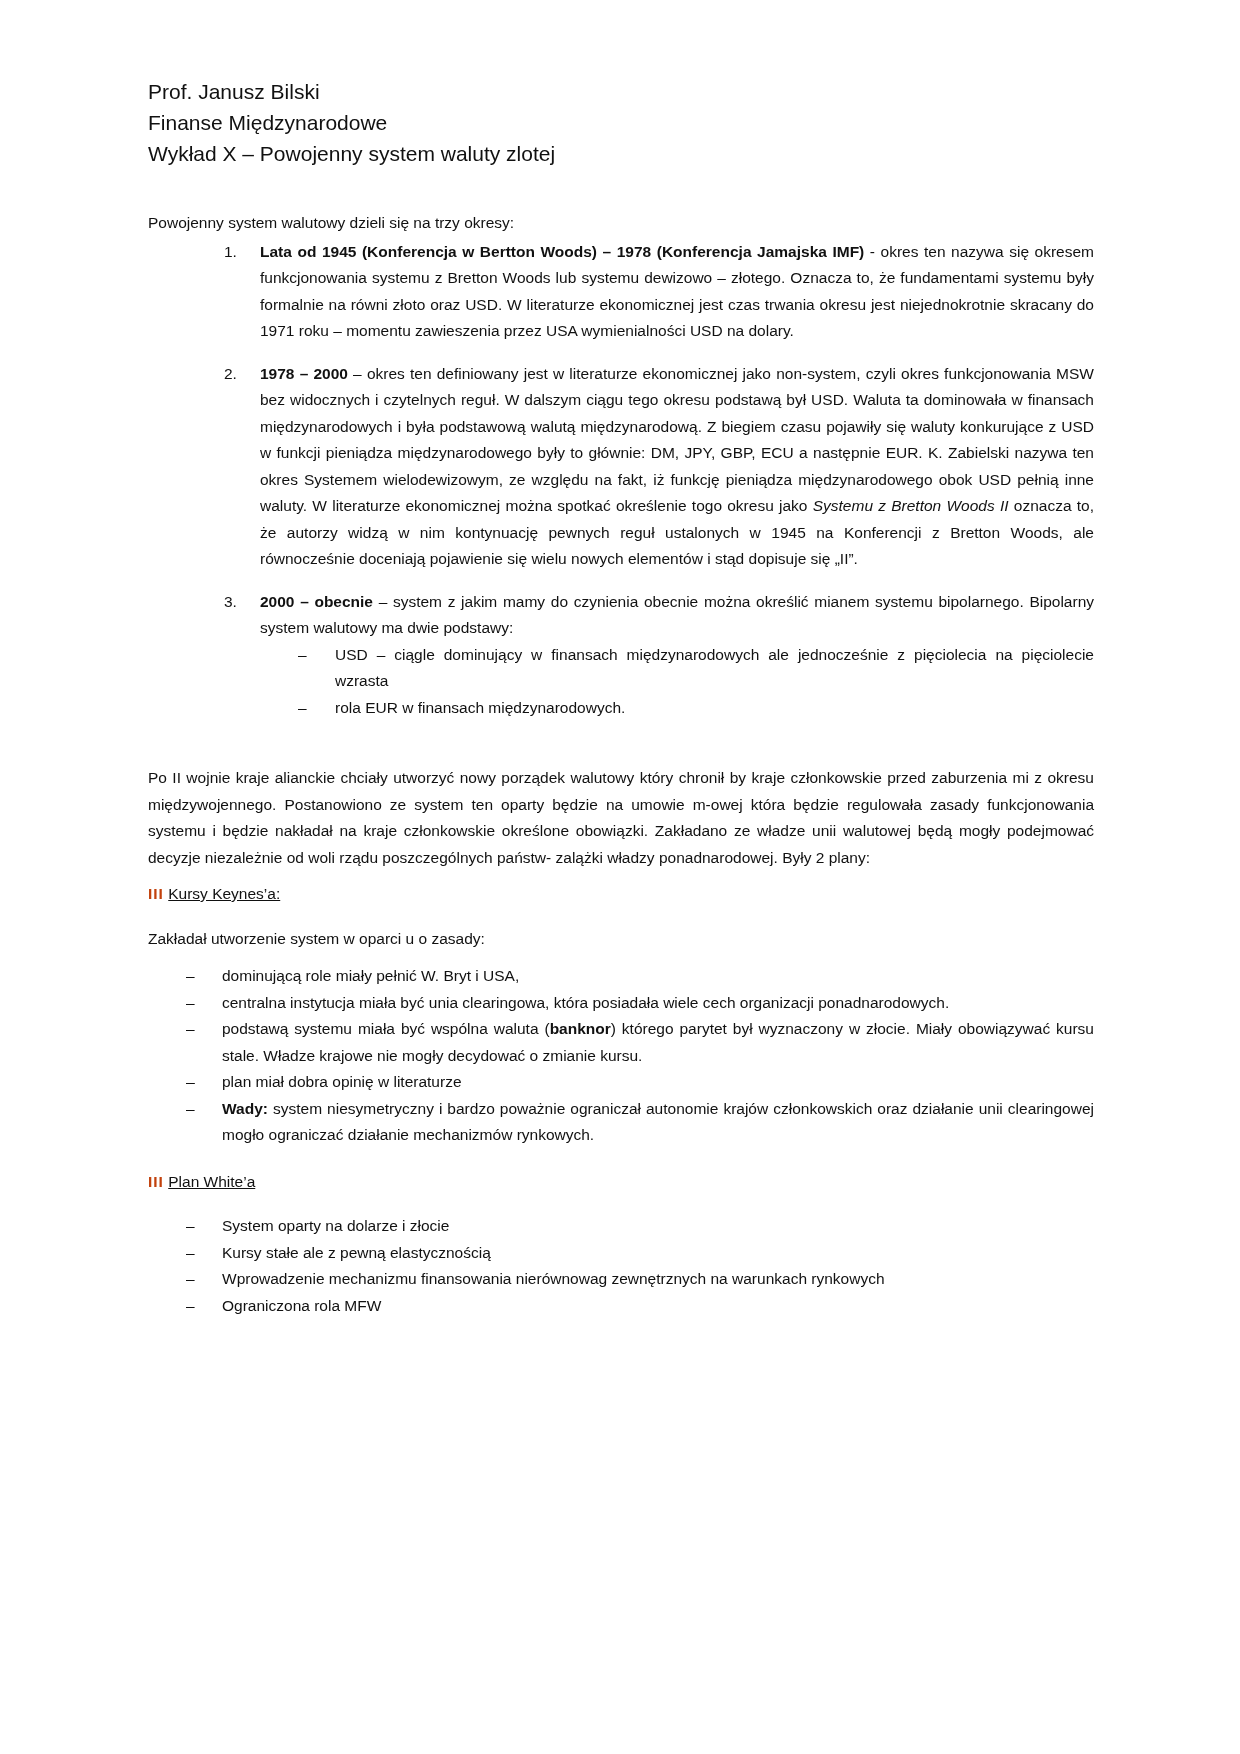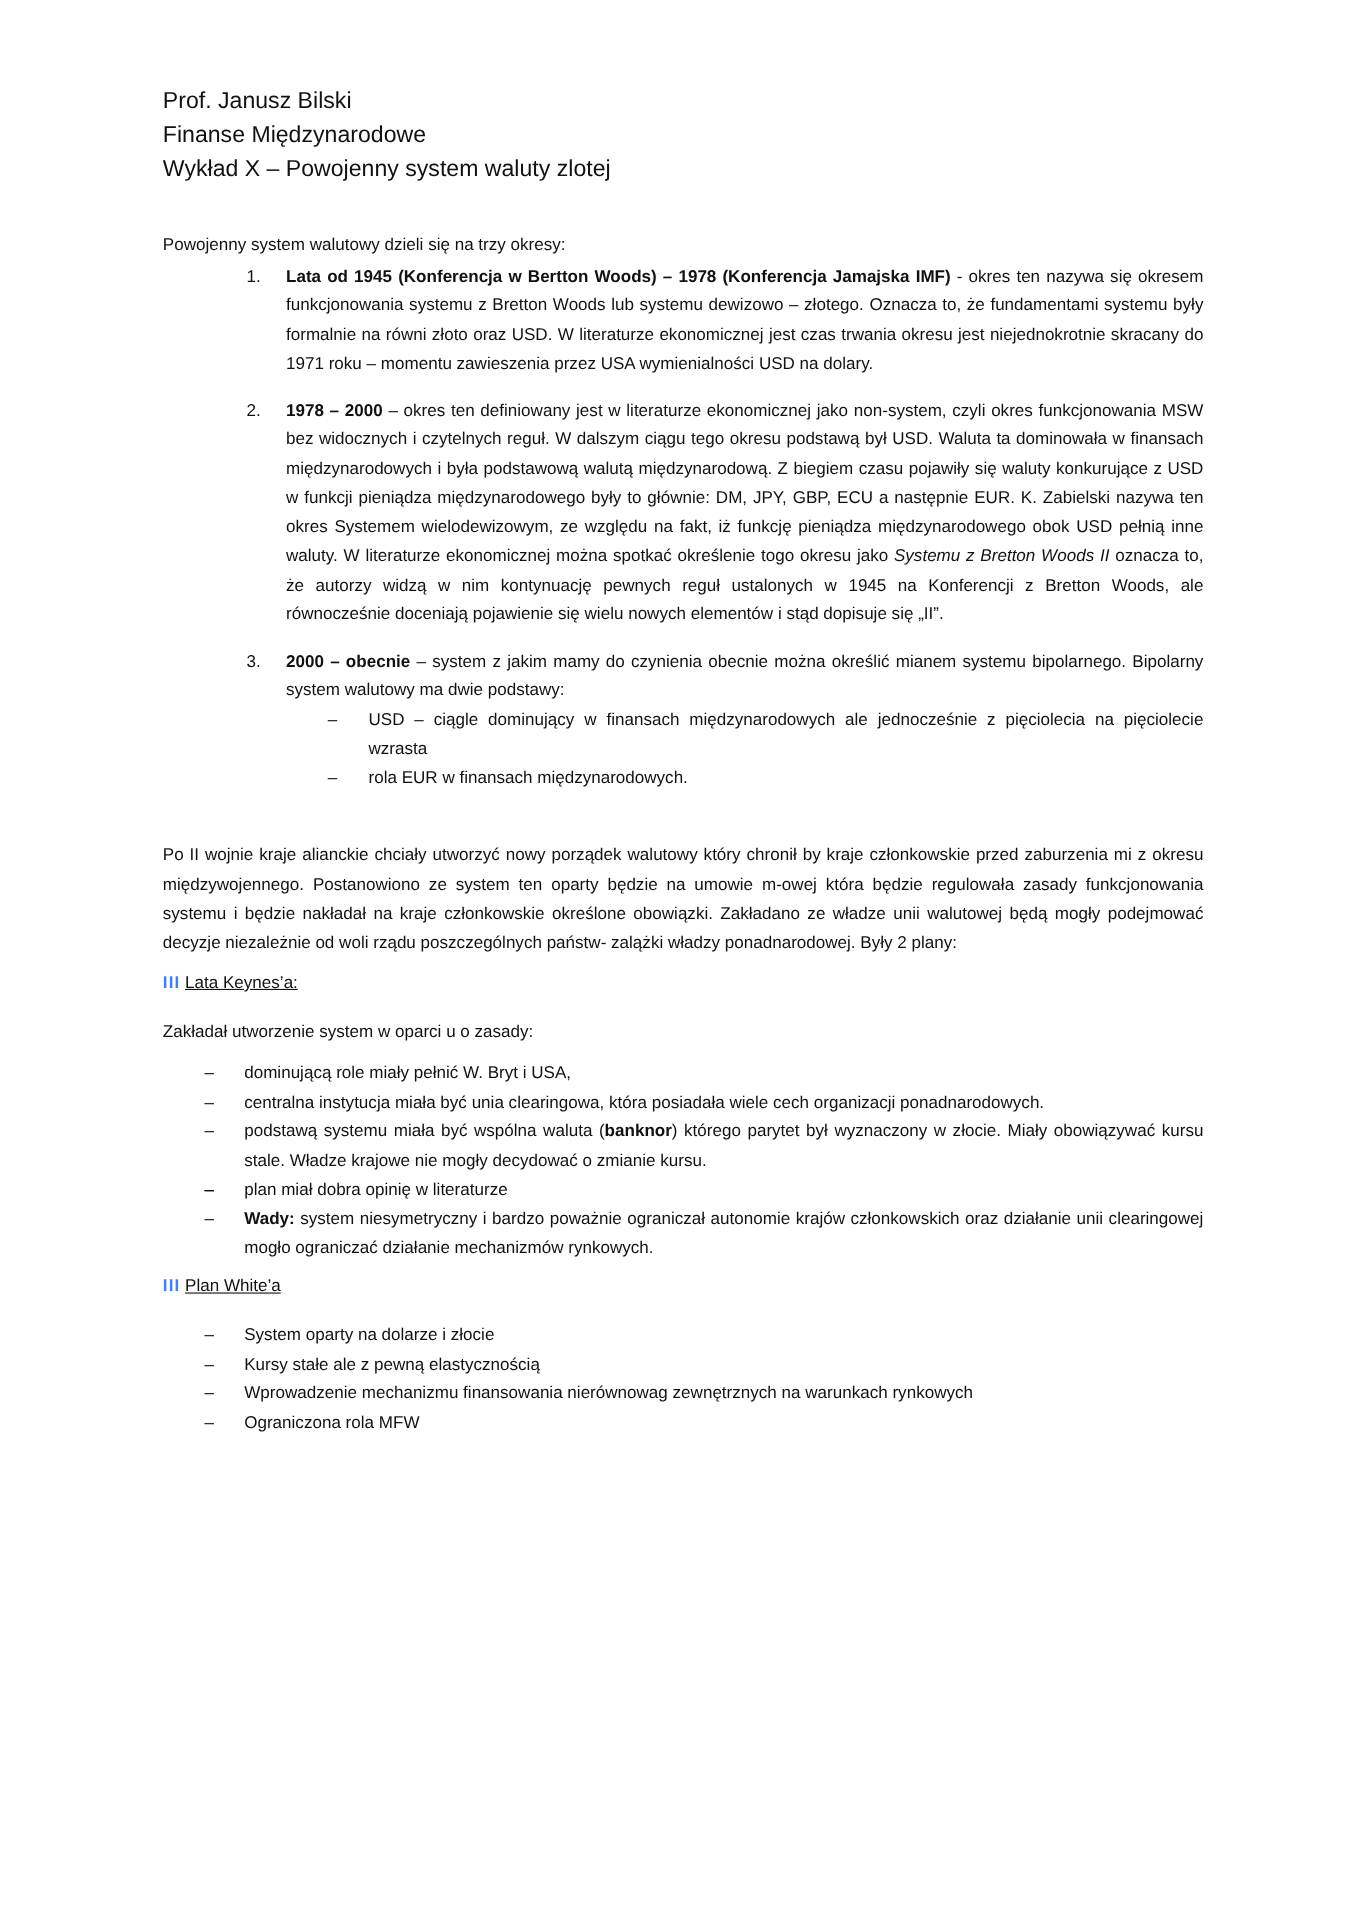--- a/index.html
+++ b/index.html
@@ -16,21 +16,21 @@
   .num { position: absolute; left: 0; top: 0; }
   b { font-weight: bold; }
   ul.dash { list-style: none; margin: 0; padding: 0; }
   ul.dash > li { position: relative; text-align: justify; }
   ul.sub { padding-left: 74px; margin-top: 0; }
   ul.sub > li { padding-left: 37px; }
   ul.sub .dmark { left: 0; }
   .dmark { position: absolute; top: 0; }
   .para2 { margin-top: 30px; }
   .plan-title { margin: 10px 0 18px 0; }
-  .marker { color: #3b82f6; font-weight: bold; letter-spacing: 1px; }
+  .marker { color: #c2410c; font-weight: bold; letter-spacing: 1px; }
   .plan-title .u { text-decoration: underline; }
   ul.plan { padding-left: 38px; }
   ul.plan > li { padding-left: 36px; }
   ul.plan .dmark { left: 0; }
   .assume { margin-bottom: 11px; }
 </style>
 </head>
 <body>
 
 <div class="page">
@@ -59,34 +59,34 @@
     </ol>
     <ul class="dash sub" style="margin-top:-16px; margin-left:76px;">
       <li><span class="dmark">–</span><span>USD – ciągle dominujący w finansach międzynarodowych ale jednocześnie z pięciolecia na pięciolecie wzrasta</span></li>
       <li><span class="dmark">–</span><span>rola EUR w finansach międzynarodowych.</span></li>
     </ul>
 
     <p class="para2" style="margin-top:44px;">Po II wojnie kraje alianckie chciały utworzyć nowy porządek walutowy który chronił by kraje członkowskie przed zaburzenia mi z okresu międzywojennego. Postanowiono ze system ten oparty będzie na umowie m-owej która będzie regulowała zasady funkcjonowania systemu i będzie nakładał na kraje członkowskie określone obowiązki. Zakładano ze władze unii walutowej będą mogły podejmować decyzje niezależnie od woli rządu poszczególnych państw- zalążki władzy ponadnarodowej. Były 2 plany:</p>
 
     <div class="plan-title">
       <span class="marker">III</span>
-      <span class="u">Lata Keynes’a:</span>
+      <span class="u">Kursy Keynes’a:</span>
     </div>
     <p class="assume">Zakładał utworzenie system w oparci u o zasady:</p>
 
     <ul class="dash plan">
       <li><span class="dmark">–</span><span>dominującą role miały pełnić W. Bryt i USA,</span></li>
       <li><span class="dmark">–</span><span>centralna instytucja miała być unia clearingowa, która posiadała wiele cech organizacji ponadnarodowych.</span></li>
       <li><span class="dmark">–</span><span>podstawą systemu miała być wspólna waluta (</span><b>banknor</b><span>) którego parytet był wyznaczony w złocie. Miały obowiązywać kursu stale. Władze krajowe nie mogły decydować o zmianie kursu.</span></li>
       <li><span class="dmark">–</span></li>
       <li><span class="dmark">–</span><span>plan miał dobra opinię w literaturze</span></li>
       <li><span class="dmark">–</span><b>Wady:</b><span> system niesymetryczny i bardzo poważnie ograniczał autonomie krajów członkowskich oraz działanie unii clearingowej mogło ograniczać działanie mechanizmów rynkowych.</span></li>
     </ul>
 
-    <div class="plan-title" style="margin-top:8px;">
+    <div class="plan-title" style="margin-top:20px;">
       <span class="marker">III</span>
       <span class="u">Plan White’a</span>
     </div>
 
     <ul class="dash plan">
       <li><span class="dmark">–</span><span>System oparty na dolarze i złocie</span></li>
       <li><span class="dmark">–</span><span>Kursy stałe ale z pewną elastycznością</span></li>
       <li><span class="dmark">–</span><span>Wprowadzenie mechanizmu finansowania nierównowag zewnętrznych na warunkach rynkowych</span></li>
       <li><span class="dmark">–</span><span>Ograniczona rola MFW</span></li>
     </ul>

